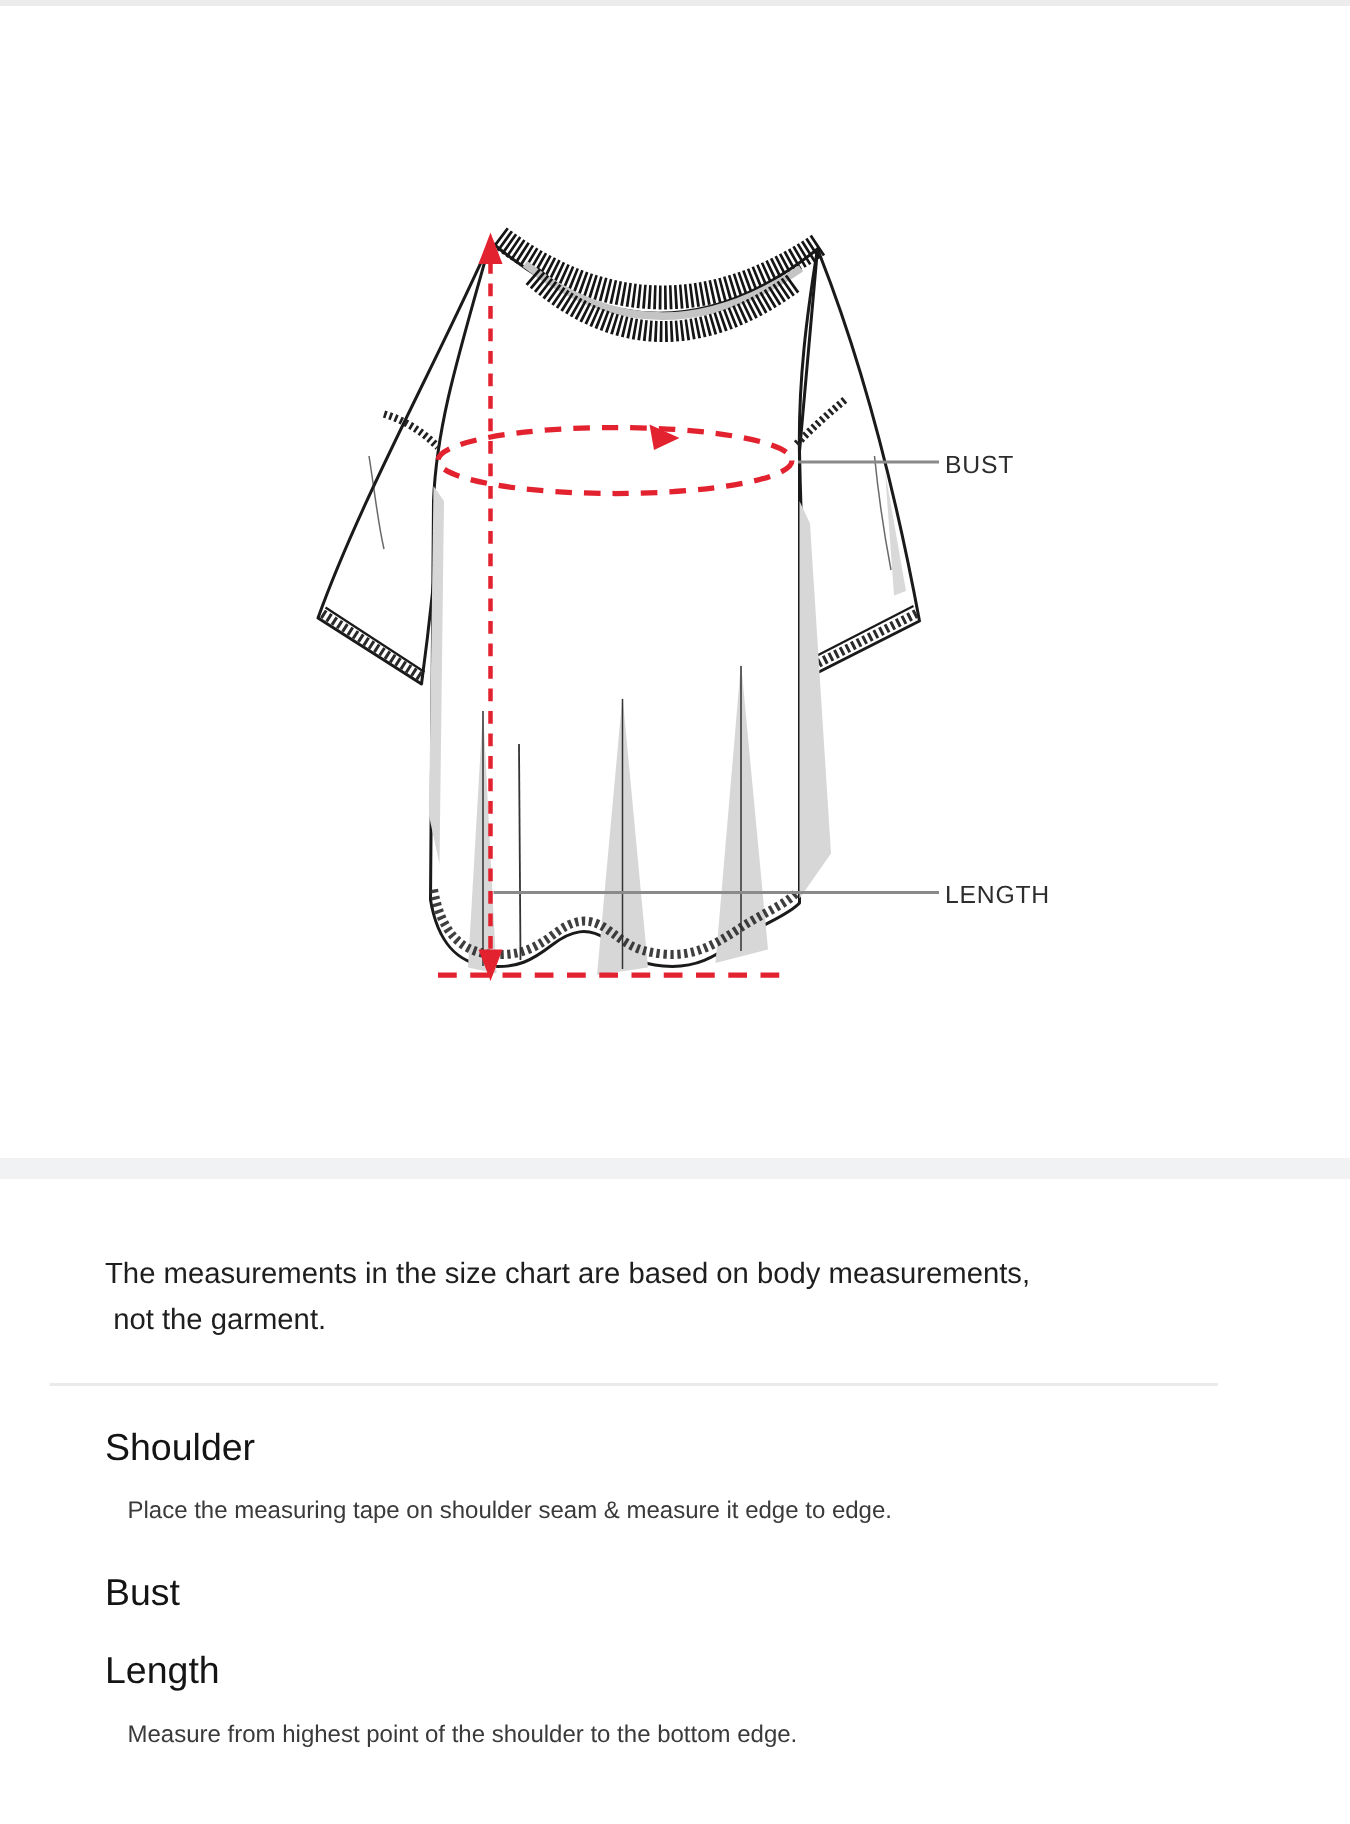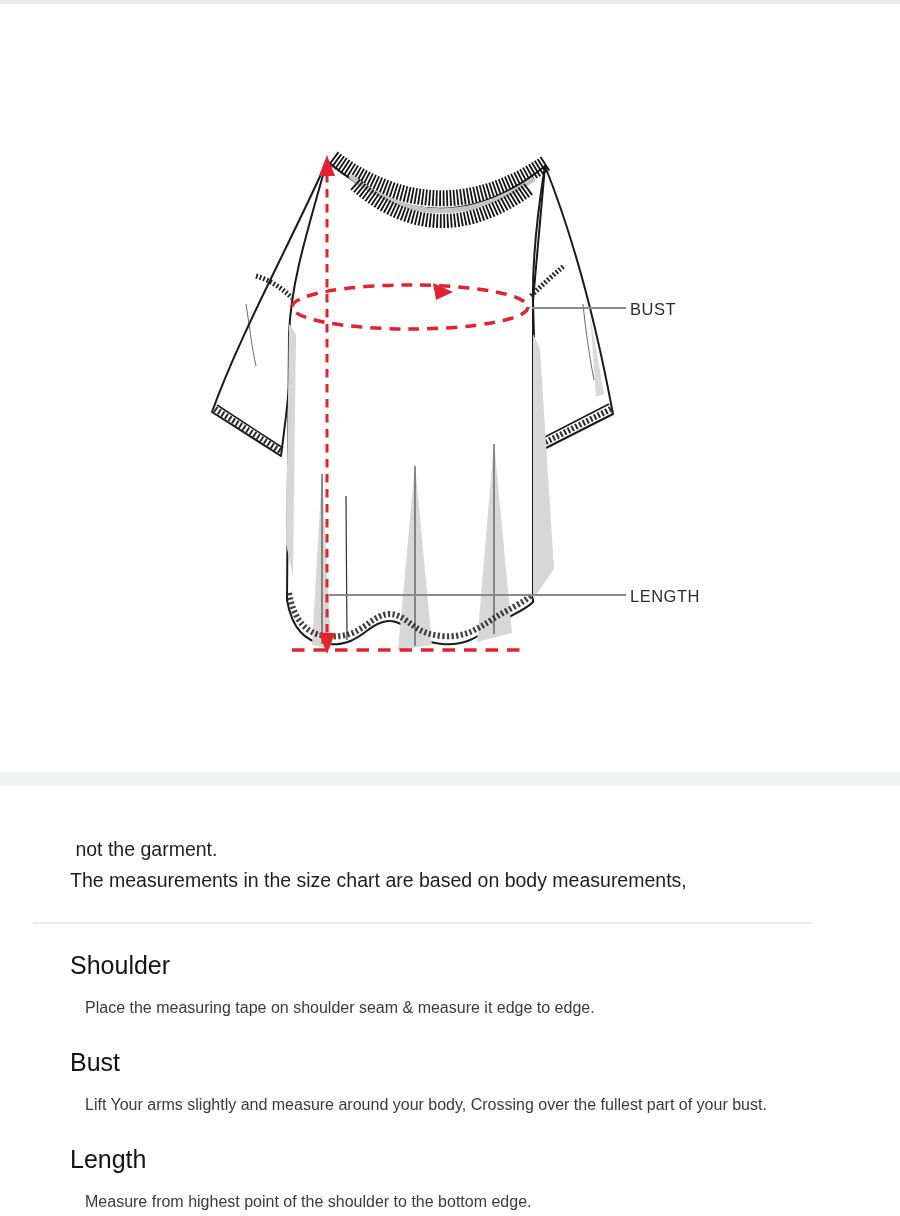--- a/index.html
+++ b/index.html
@@ -100,32 +100,31 @@
     <polygon points="327,650 319,629 335,629" fill="#e32230"></polygon>
     <ellipse cx="410" cy="303" rx="118" ry="22" fill="none" stroke="#e32230" stroke-width="3.5" stroke-dasharray="11 8"></ellipse>
     <polygon points="453,288 433,279 436,296" fill="#e32230"></polygon>
     <line x1="292" y1="646" x2="528" y2="646" stroke="#e32230" stroke-width="3.5" stroke-dasharray="12.5 9"></line>
   </svg>
 </div>
 
 <div class="divider-band"></div>
 
 <div class="note">
+  <span>The measurements in the size chart are based on body measurements,</span>
   <span> not the garment.</span>
-  <span>The measurements in the size chart are based on body measurements,</span>
 </div>
 
 <hr class="rule">
 
 <div class="sections">
   <div class="section">
     <h3>Shoulder</h3>
     <p>Place the measuring tape on shoulder seam &amp; measure it edge to edge.</p>
   </div>
   <div class="section">
     <h3>Bust</h3>
-    <p>Lift Your arms slightly and measure around your body, Crossing over the fullest part of your bust.</p>
   </div>
   <div class="section">
     <h3>Length</h3>
     <p>Measure from highest point of the shoulder to the bottom edge.</p>
   </div>
 </div>
 
 </body></html>

